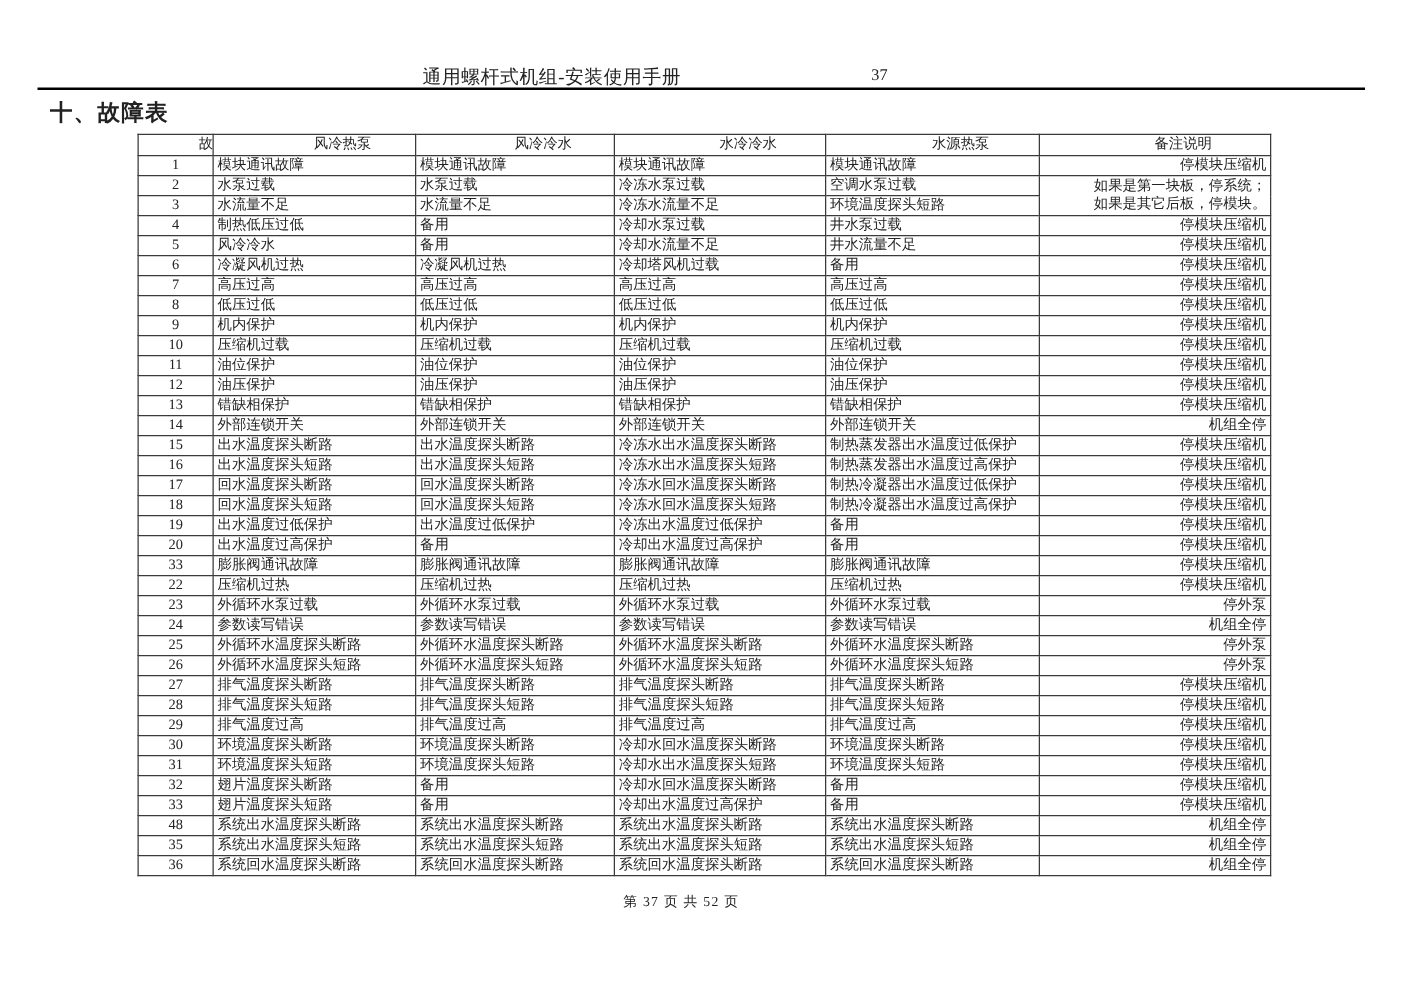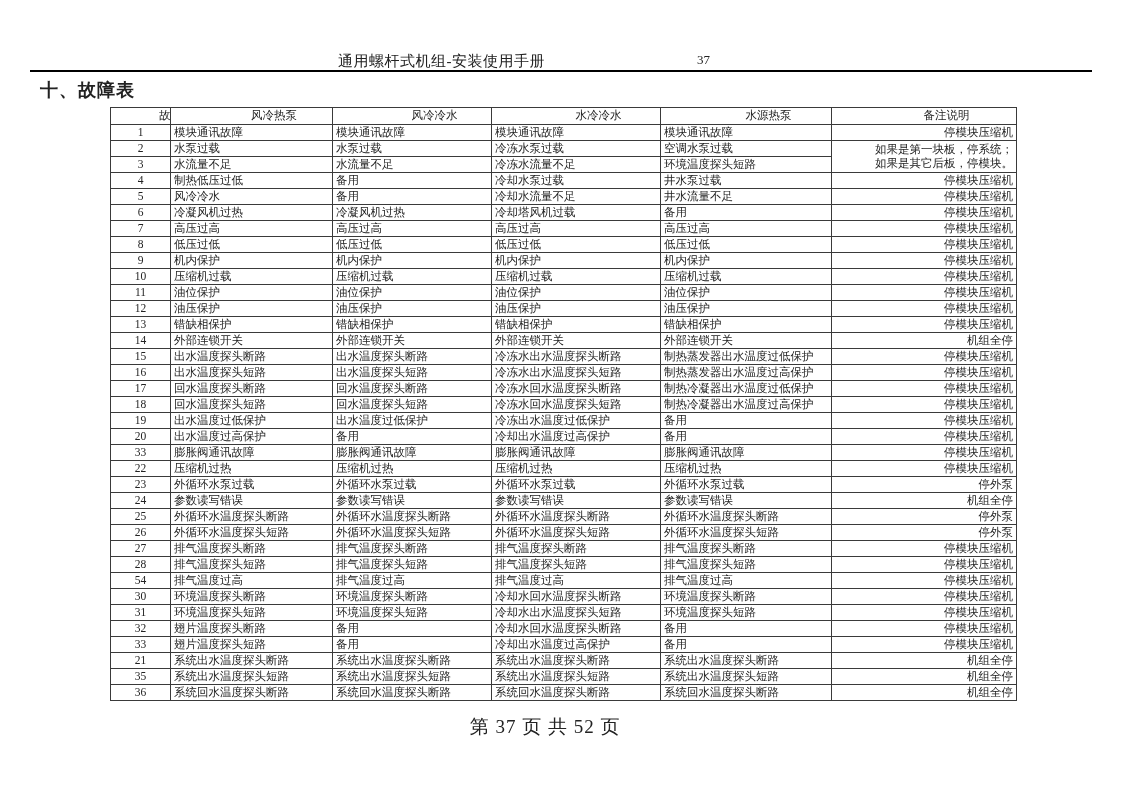--- a/index.html
+++ b/index.html
@@ -50,21 +50,21 @@
     white-space: nowrap;
     padding-left: 48px;
   }
   .c-no  { text-align: center; white-space: nowrap; }
   .c-txt { text-align: left;  white-space: nowrap; }
   .c-remark { text-align: right; white-space: pre-line; vertical-align: middle; }
   .c-remark.left { text-align: right; }
   .doc-footer {
     position: absolute; top: 714px; left: 0;
     width: 1090px; text-align: center;
-    font-size: 19px; letter-spacing: 1px;
+    font-size: 11px; letter-spacing: 1px;
   }
 </style>
 </head>
 <body>
 
 <div class="doc-header-title">通用螺杆式机组-安装使用手册</div>
 <div class="doc-header-page">37</div>
 <div class="header-rule"></div>
 <div class="section-title">十、故障表</div>
 
@@ -306,21 +306,21 @@
       </tr>
       <tr>
         <td class="c-no">28</td>
         <td class="c-txt">排气温度探头短路</td>
         <td class="c-txt">排气温度探头短路</td>
         <td class="c-txt">排气温度探头短路</td>
         <td class="c-txt">排气温度探头短路</td>
         <td class="c-remark">停模块压缩机</td>
       </tr>
       <tr>
-        <td class="c-no">54</td>
+        <td class="c-no">29</td>
         <td class="c-txt">排气温度过高</td>
         <td class="c-txt">排气温度过高</td>
         <td class="c-txt">排气温度过高</td>
         <td class="c-txt">排气温度过高</td>
         <td class="c-remark">停模块压缩机</td>
       </tr>
       <tr>
         <td class="c-no">30</td>
         <td class="c-txt">环境温度探头断路</td>
         <td class="c-txt">环境温度探头断路</td>
@@ -346,21 +346,21 @@
       </tr>
       <tr>
         <td class="c-no">33</td>
         <td class="c-txt">翅片温度探头短路</td>
         <td class="c-txt">备用</td>
         <td class="c-txt">冷却出水温度过高保护</td>
         <td class="c-txt">备用</td>
         <td class="c-remark">停模块压缩机</td>
       </tr>
       <tr>
-        <td class="c-no">21</td>
+        <td class="c-no">48</td>
         <td class="c-txt">系统出水温度探头断路</td>
         <td class="c-txt">系统出水温度探头断路</td>
         <td class="c-txt">系统出水温度探头断路</td>
         <td class="c-txt">系统出水温度探头断路</td>
         <td class="c-remark">机组全停</td>
       </tr>
       <tr>
         <td class="c-no">35</td>
         <td class="c-txt">系统出水温度探头短路</td>
         <td class="c-txt">系统出水温度探头短路</td>

